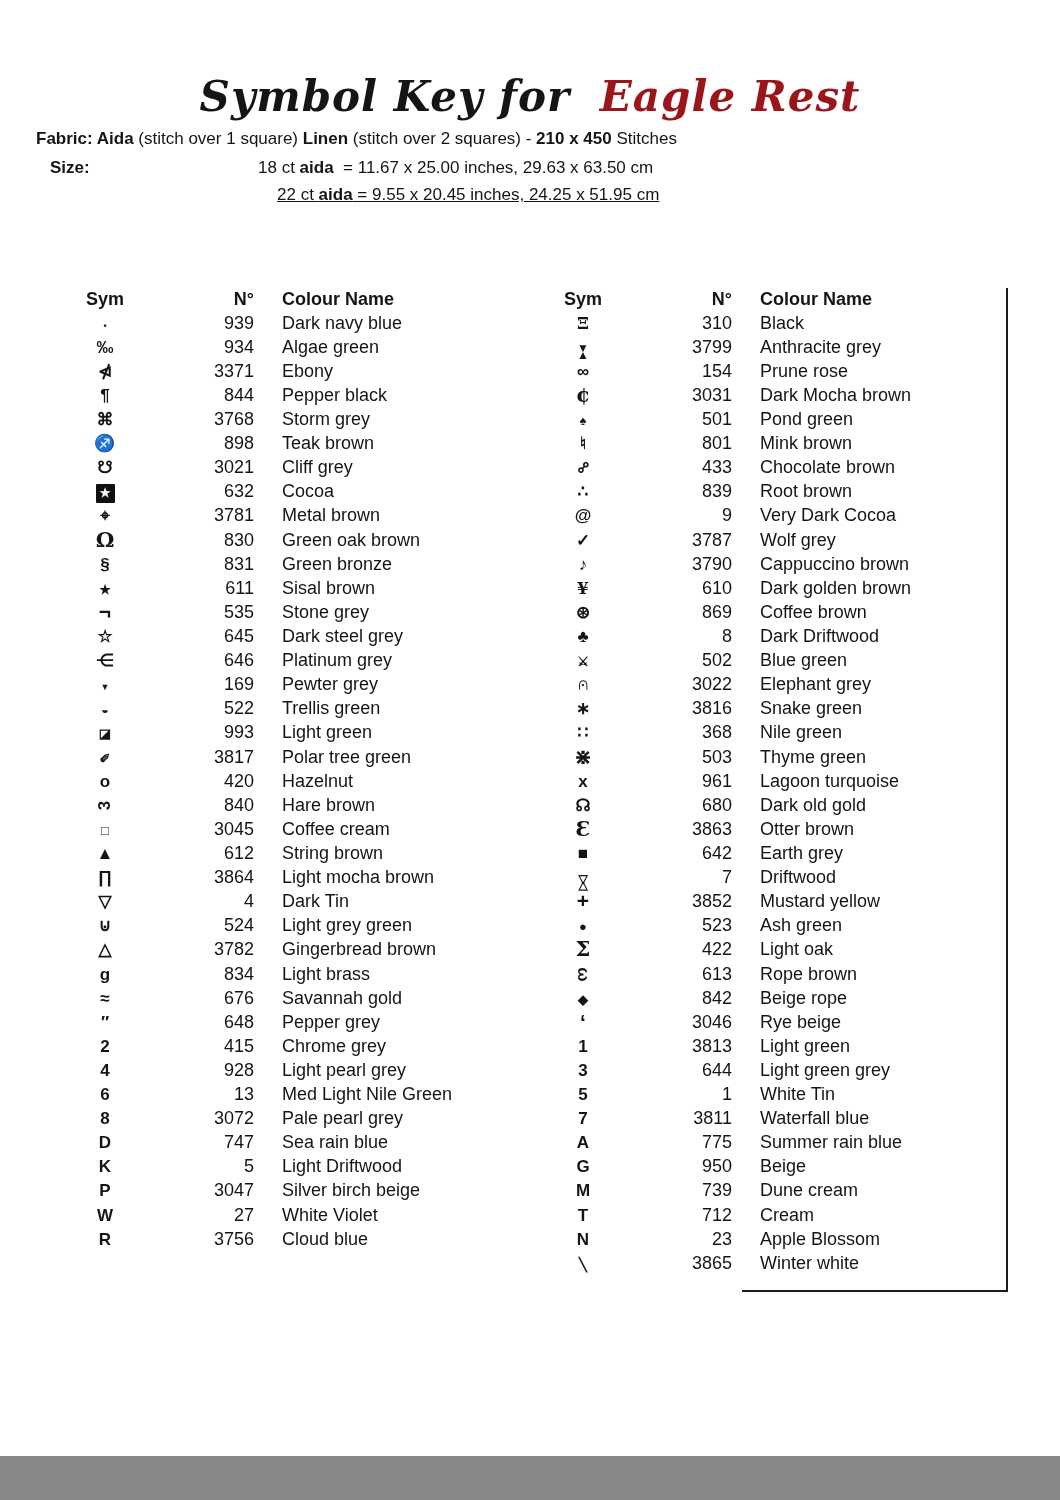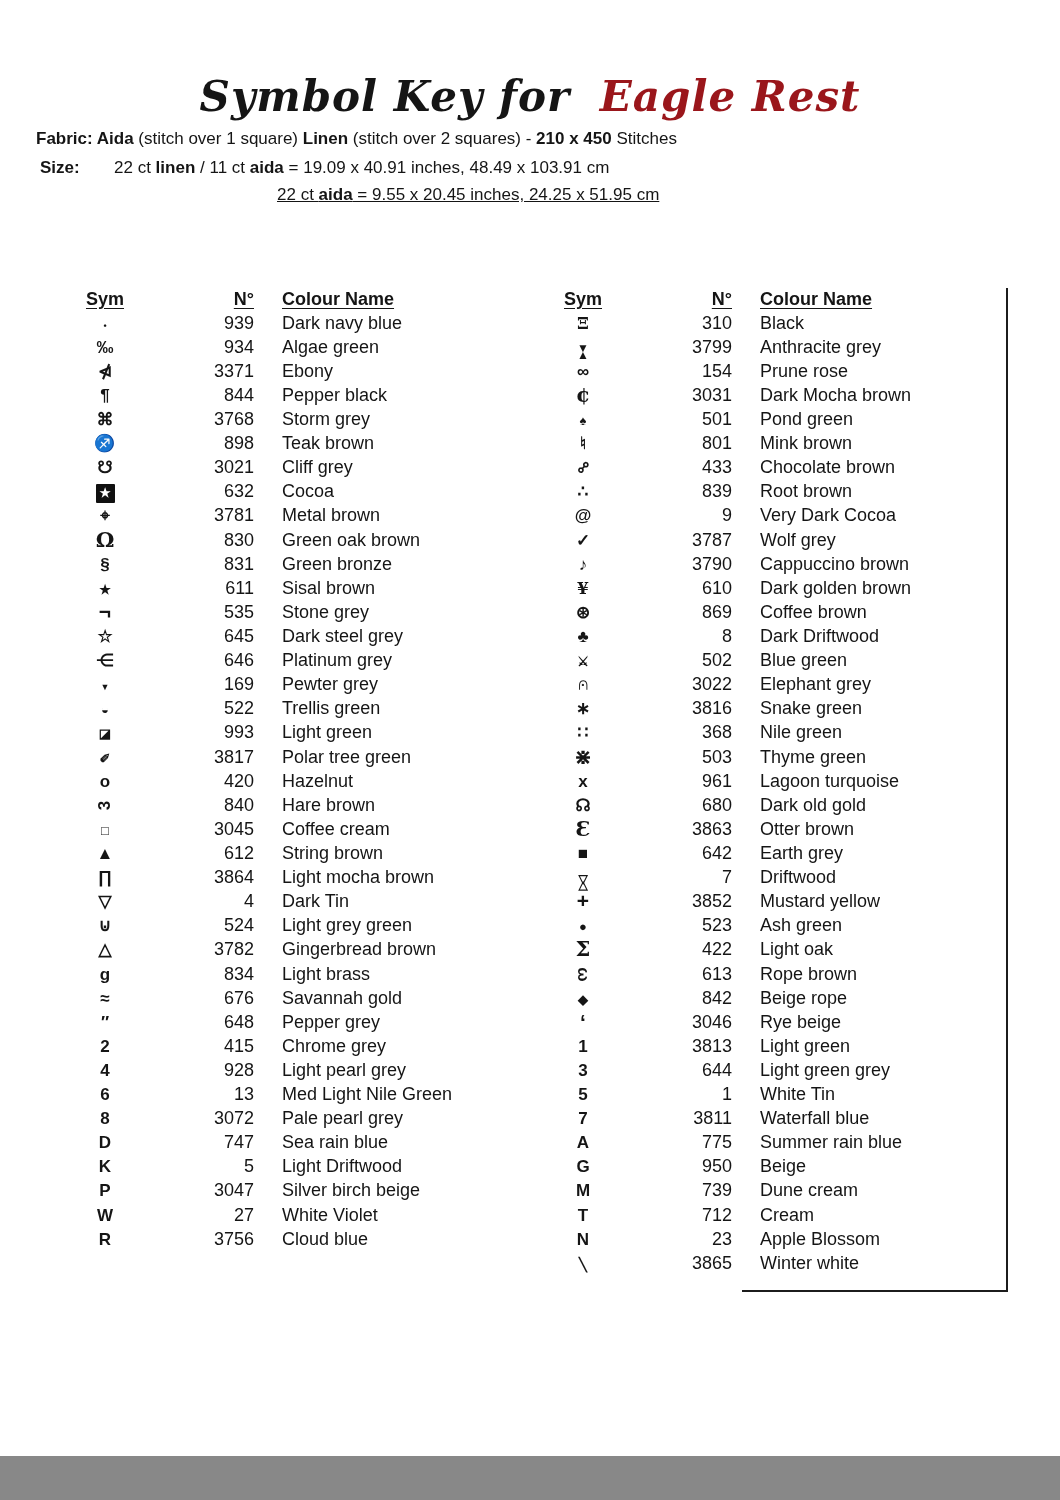--- a/index.html
+++ b/index.html
@@ -14,35 +14,35 @@
     font-family:"DejaVu Serif", serif; font-style:italic; font-weight:bold;
     font-size:42px; letter-spacing:1px; white-space:nowrap;
   }
   .title .t-name{ margin-left:14px; }
   
   .info{ position:absolute; left:36px; top:125px; font-size:17px; line-height:27px; width:990px;}
   .info-line{ white-space:nowrap; }
   .seg-b{ font-weight:bold; }
   .fabric-line{ margin-bottom:2px; }
   .size-row{ position:relative; }
-  .size-label{ position:absolute; left:4px; top:0; font-weight:bold; }
+  .size-label{ position:absolute; left:14px; top:0; font-weight:bold; }
   .size-lines .size-line{ white-space:pre; }
   .size-line.ind-0{ padding-left:78px; }
   .size-line.ind-1{ padding-left:78px; }
   .size-line.ind-2{ padding-left:222px; }
   .size-line.ind-3{ padding-left:241px;text-decoration:underline; }
   
   .key-col{ position:absolute; top:287px; }
   .key-col.left{ left:62px;  width:452px; }
   .key-col.right{ left:540px; width:470px; }
   .key-header,.key-row{
     display:grid; grid-template-columns:86px 108px 1fr; align-items:center;
   }
   .key-header{ height:24px; font-weight:bold; font-size:18px; }
-  .key-header .hc{ text-decoration:underline; text-underline-offset:3px; }
+  .key-header .hc{ text-underline-offset:3px; }
   .key-row{ height:24.12px; font-size:18px; }
   .c-sym{ text-align:center; }
   .c-num{ text-align:right; padding-right:2px; font-variant-numeric:tabular-nums; }
   .c-name{ padding-left:26px; white-space:nowrap; }
   .key-header .c-sym{ text-align:center; }
   .key-header .c-num{ text-align:right; }
   .key-header .c-name{ padding-left:26px; }
   
   .sym{ font-weight:bold; font-size:17px; display:inline-block; line-height:1; }
   .sym.serif{ font-family:"DejaVu Serif", serif; }
@@ -77,21 +77,21 @@
   <div class="title">
     <span class="t-prefix">Symbol Key for</span>
     <span class="t-name" style="color: rgb(154, 22, 27);">Eagle Rest</span>
   </div>
 
   <div class="info">
     <div class="info-line fabric-line"><span class="seg-b">Fabric:</span><span class="seg-b">  Aida</span><span class="seg">  (stitch over 1 square)   </span><span class="seg-b">Linen</span><span class="seg">  (stitch over 2 squares) -  </span><span class="seg-b">210 x 450</span><span class="seg"> Stitches</span></div>
     <div class="size-row">
       <span class="size-label">Size:</span>
       <div class="size-lines">
-          <div class="info-line size-line ind-0"><span class="seg">22 ct </span><span class="seg-b">linen</span><span class="seg"> / 11 ct </span><span class="seg-b">aida</span><span class="seg"> = 19.09 x 40.91 inches, 48.49 x 103.91 cm</span></div>
+          <div class="info-line size-line ind-2"><span class="seg">18 ct </span><span class="seg-b">aida</span><span class="seg">  = 11.67 x 25.00 inches, 29.63 x 63.50 cm</span></div>
           <div class="info-line size-line ind-3"><span class="seg">22 ct </span><span class="seg-b">aida</span><span class="seg"> = 9.55 x 20.45 inches, 24.25 x 51.95 cm</span></div>
         </div>
     </div>
   </div>
 
   <div class="key-col left">
       <div class="key-header">
         <div class="hc c-sym">Sym</div>
         <div class="hc c-num">N°</div>
         <div class="hc c-name">Colour Name</div>

